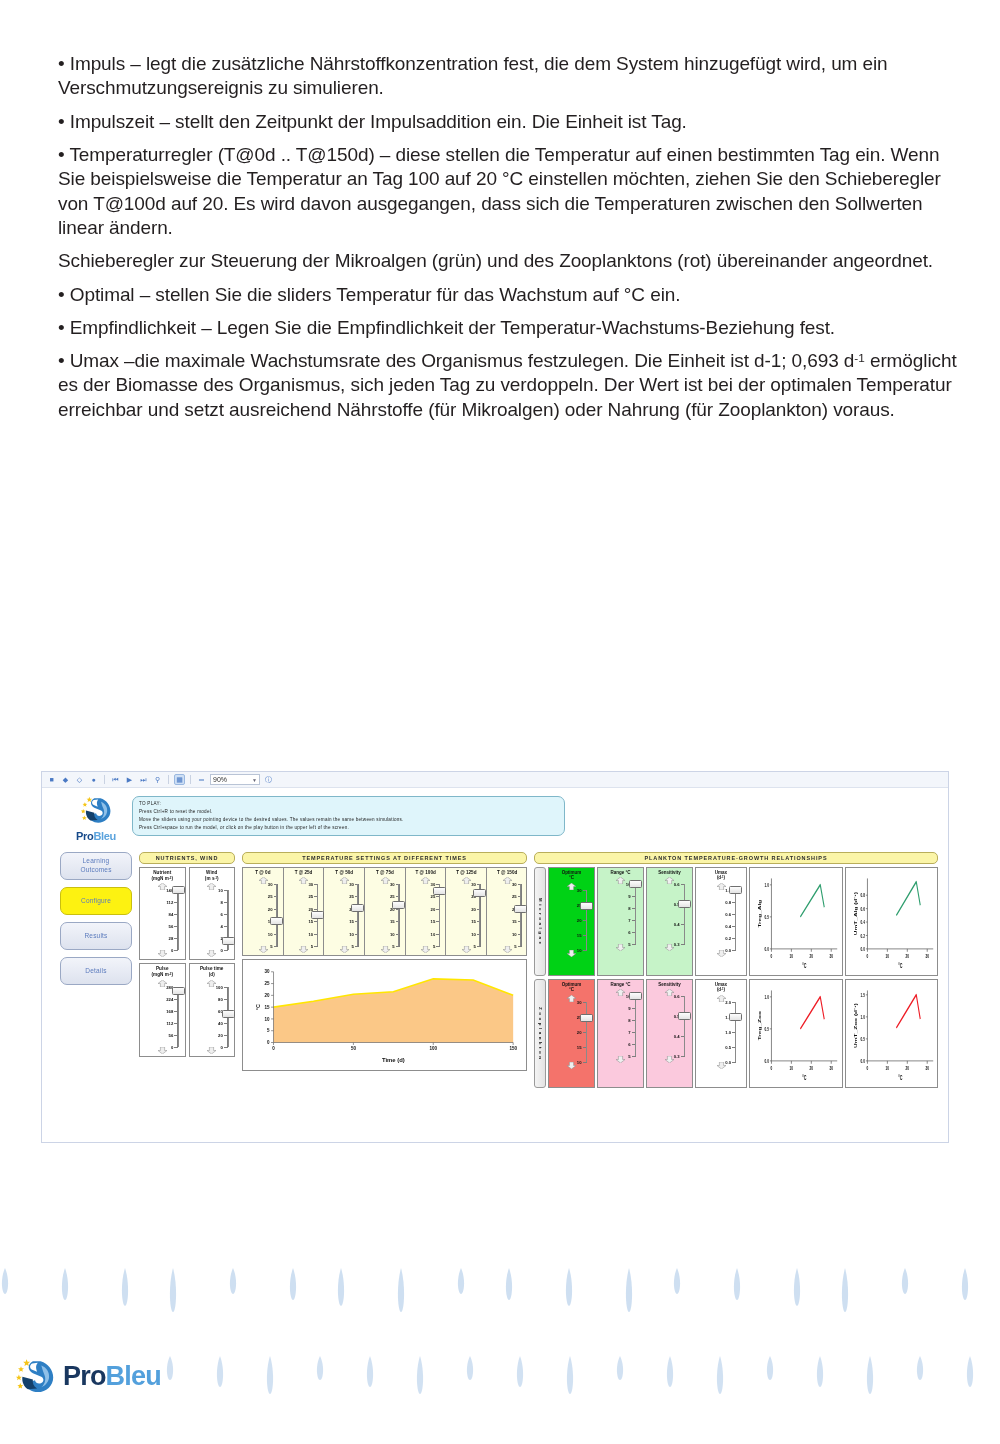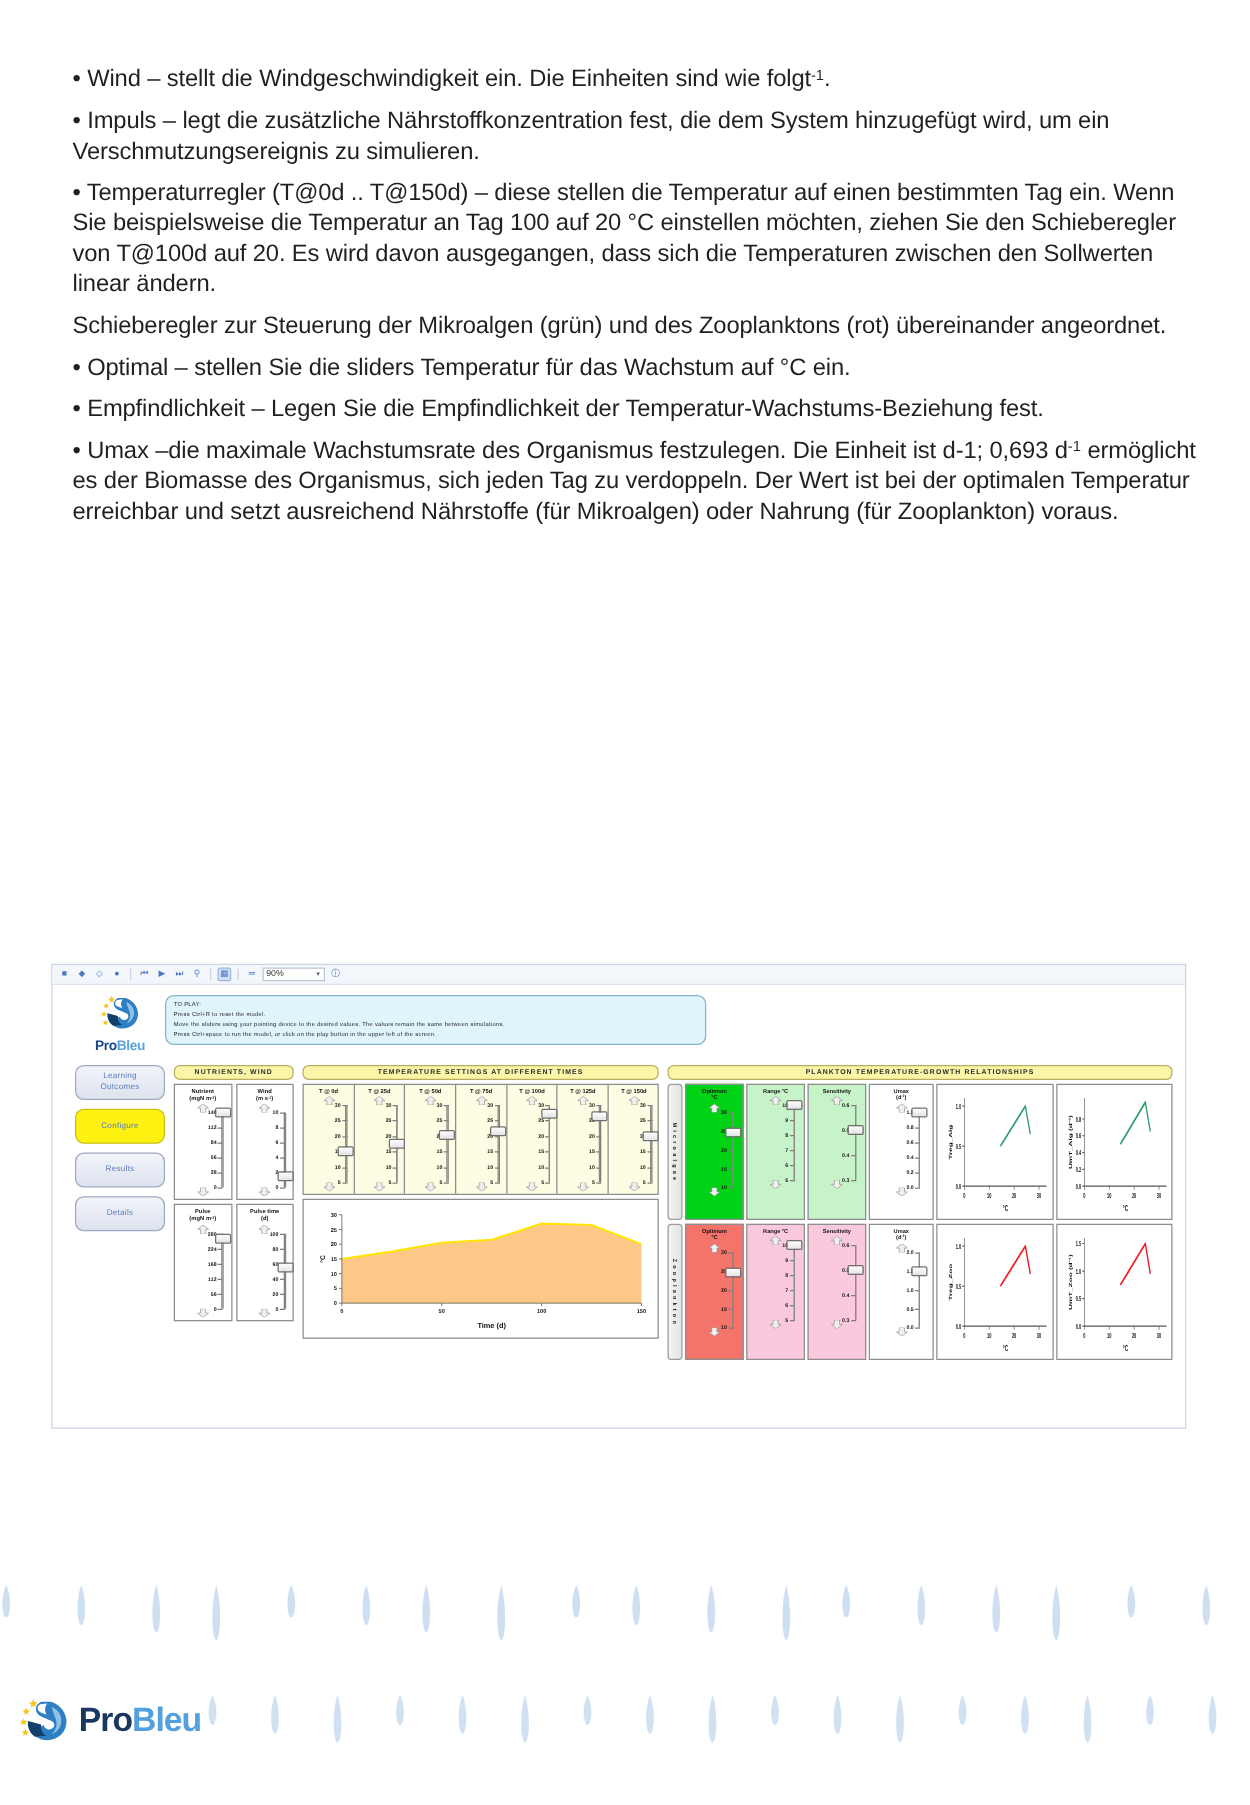--- a/index.html
+++ b/index.html
@@ -183,22 +183,22 @@
   .foot-logo .mark { width:42px; height:40px; }
   .foot-word { font-size:27px; font-weight:bold; letter-spacing:-0.8px; }
   .foot-word .pro { color:#19375f; }
   .foot-word .bleu { color:#53a0dc; }
 </style>
 </head>
 <body>
 
 <div class="doc">
   <div id="paras">
-      <p class="para">• Wind – stellt die Windgeschwindigkeit ein. Die Einheiten sind wie folgt<sup class="sm">-1</sup>.</p>
       <p class="para">• Impuls – legt die zusätzliche Nährstoffkonzentration fest, die dem System hinzugefügt wird, um ein Verschmutzungsereignis zu simulieren.</p>
+      <p class="para">• Impulszeit – stellt den Zeitpunkt der Impulsaddition ein. Die Einheit ist Tag.</p>
       <p class="para">• Temperaturregler (T@0d .. T@150d) – diese stellen die Temperatur auf einen bestimmten Tag ein. Wenn Sie beispielsweise die Temperatur an Tag 100 auf 20 °C einstellen möchten, ziehen Sie den Schieberegler von T@100d auf 20. Es wird davon ausgegangen, dass sich die Temperaturen zwischen den Sollwerten linear ändern.</p>
       <p class="para">Schieberegler zur Steuerung der Mikroalgen (grün) und des Zooplanktons (rot) übereinander angeordnet.</p>
       <p class="para">• Optimal – stellen Sie die sliders Temperatur für das Wachstum auf °C ein.</p>
       <p class="para">• Empfindlichkeit – Legen Sie die Empfindlichkeit der Temperatur-Wachstums-Beziehung fest.</p>
       <p class="para">•  Umax –die maximale Wachstumsrate des Organismus festzulegen. Die Einheit ist d-1; 0,693 d<sup class="sm">-1</sup> ermöglicht es der Biomasse des Organismus, sich jeden Tag zu verdoppeln. Der Wert ist bei der optimalen Temperatur erreichbar und setzt ausreichend Nährstoffe (für Mikroalgen) oder Nahrung (für Zooplankton) voraus.</p>
     </div>
 </div>
 
 <div class="app-shot">
 

